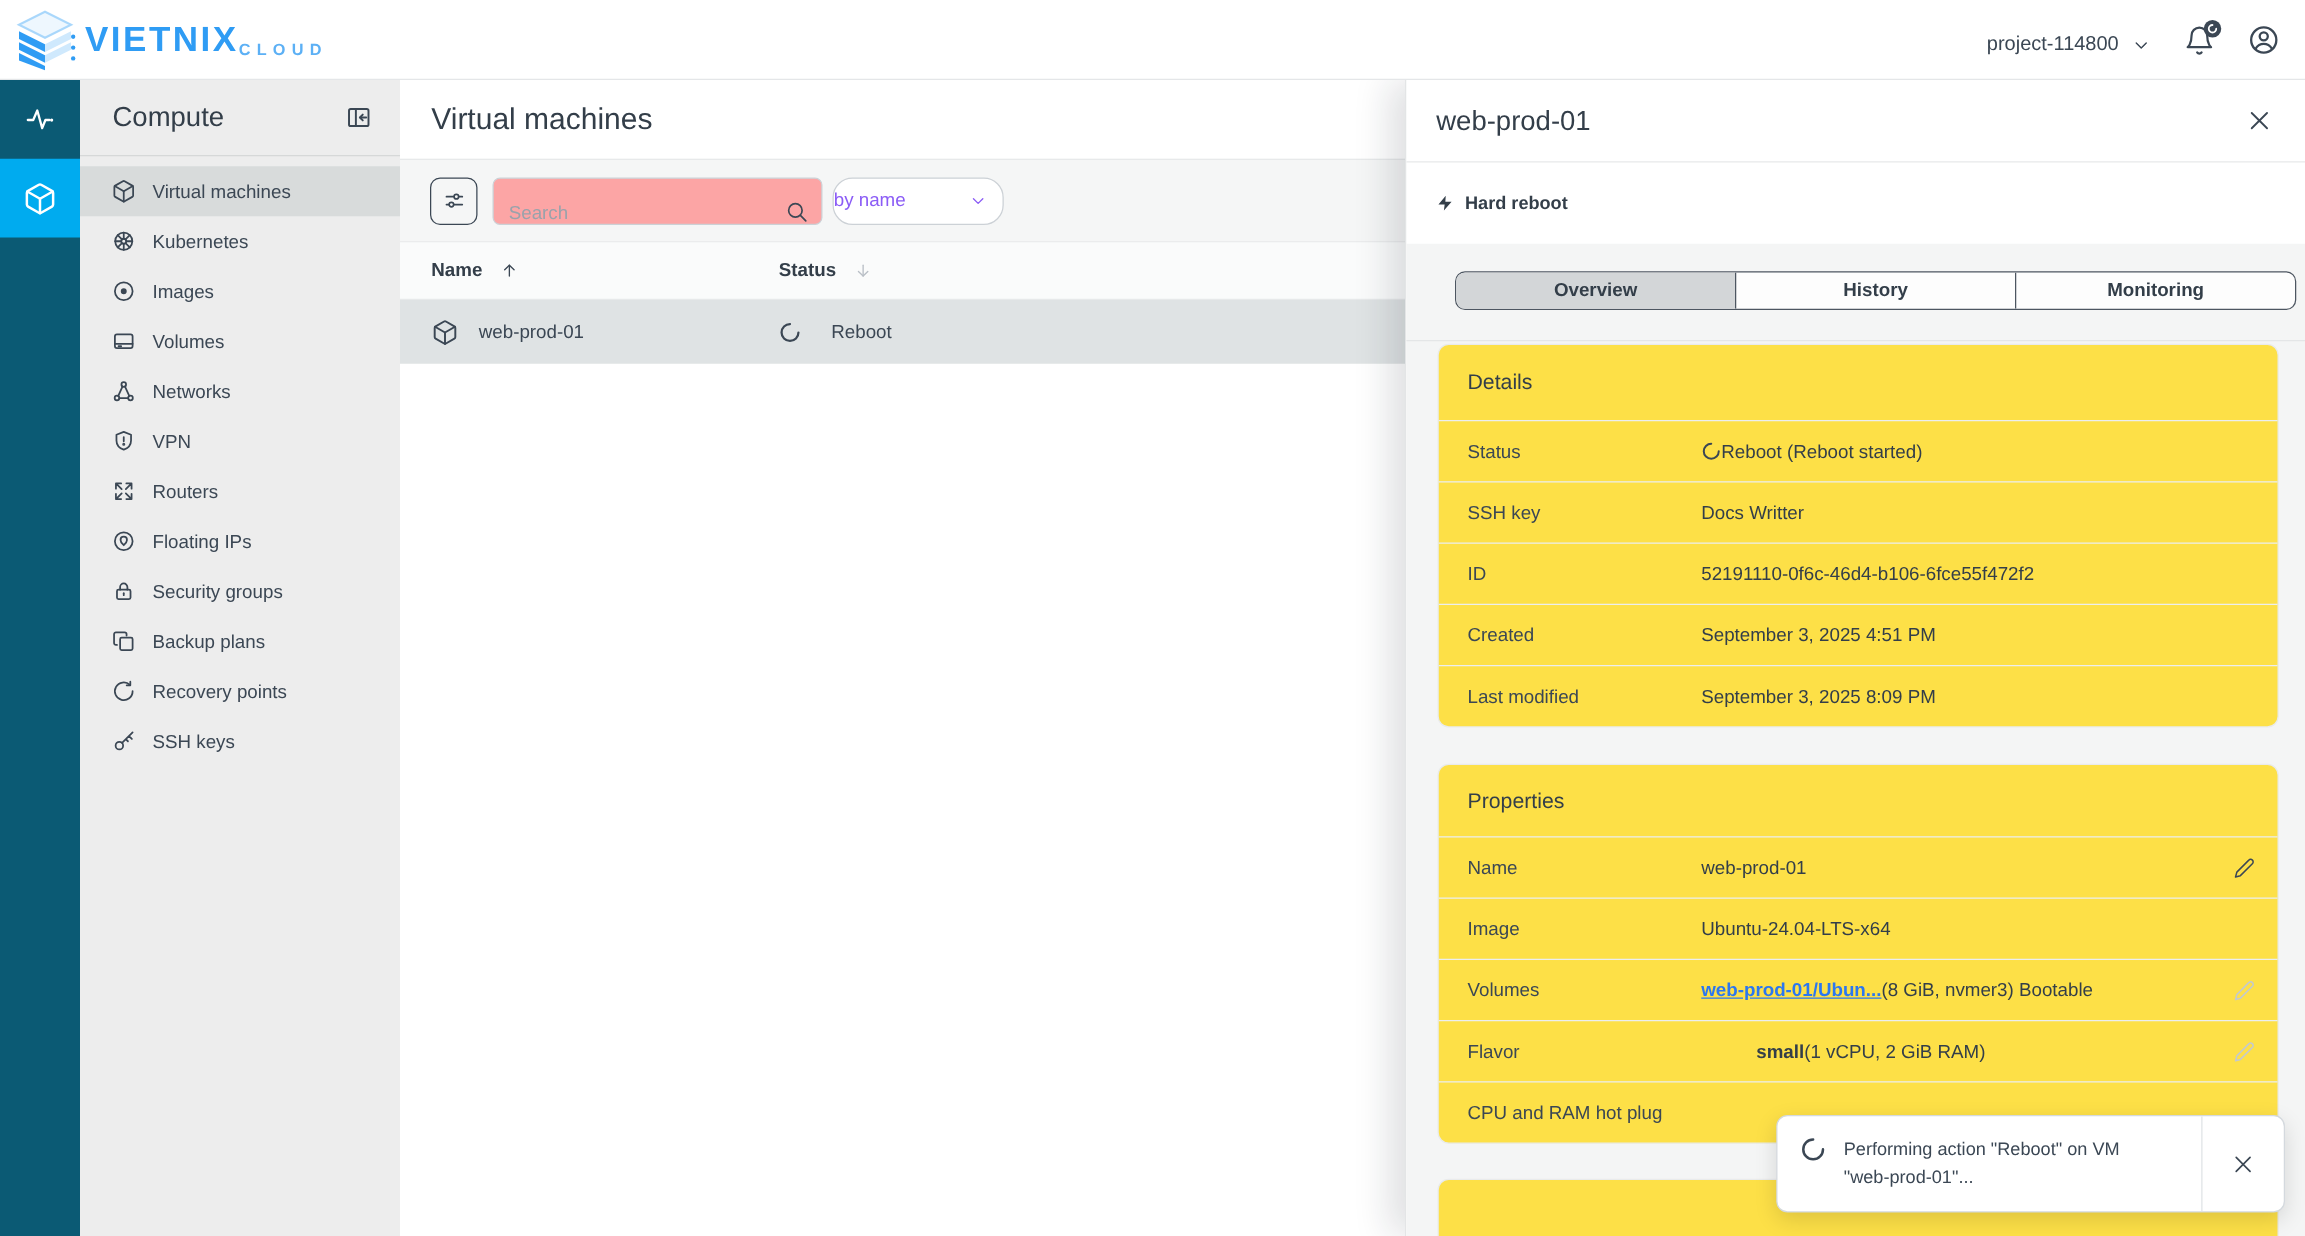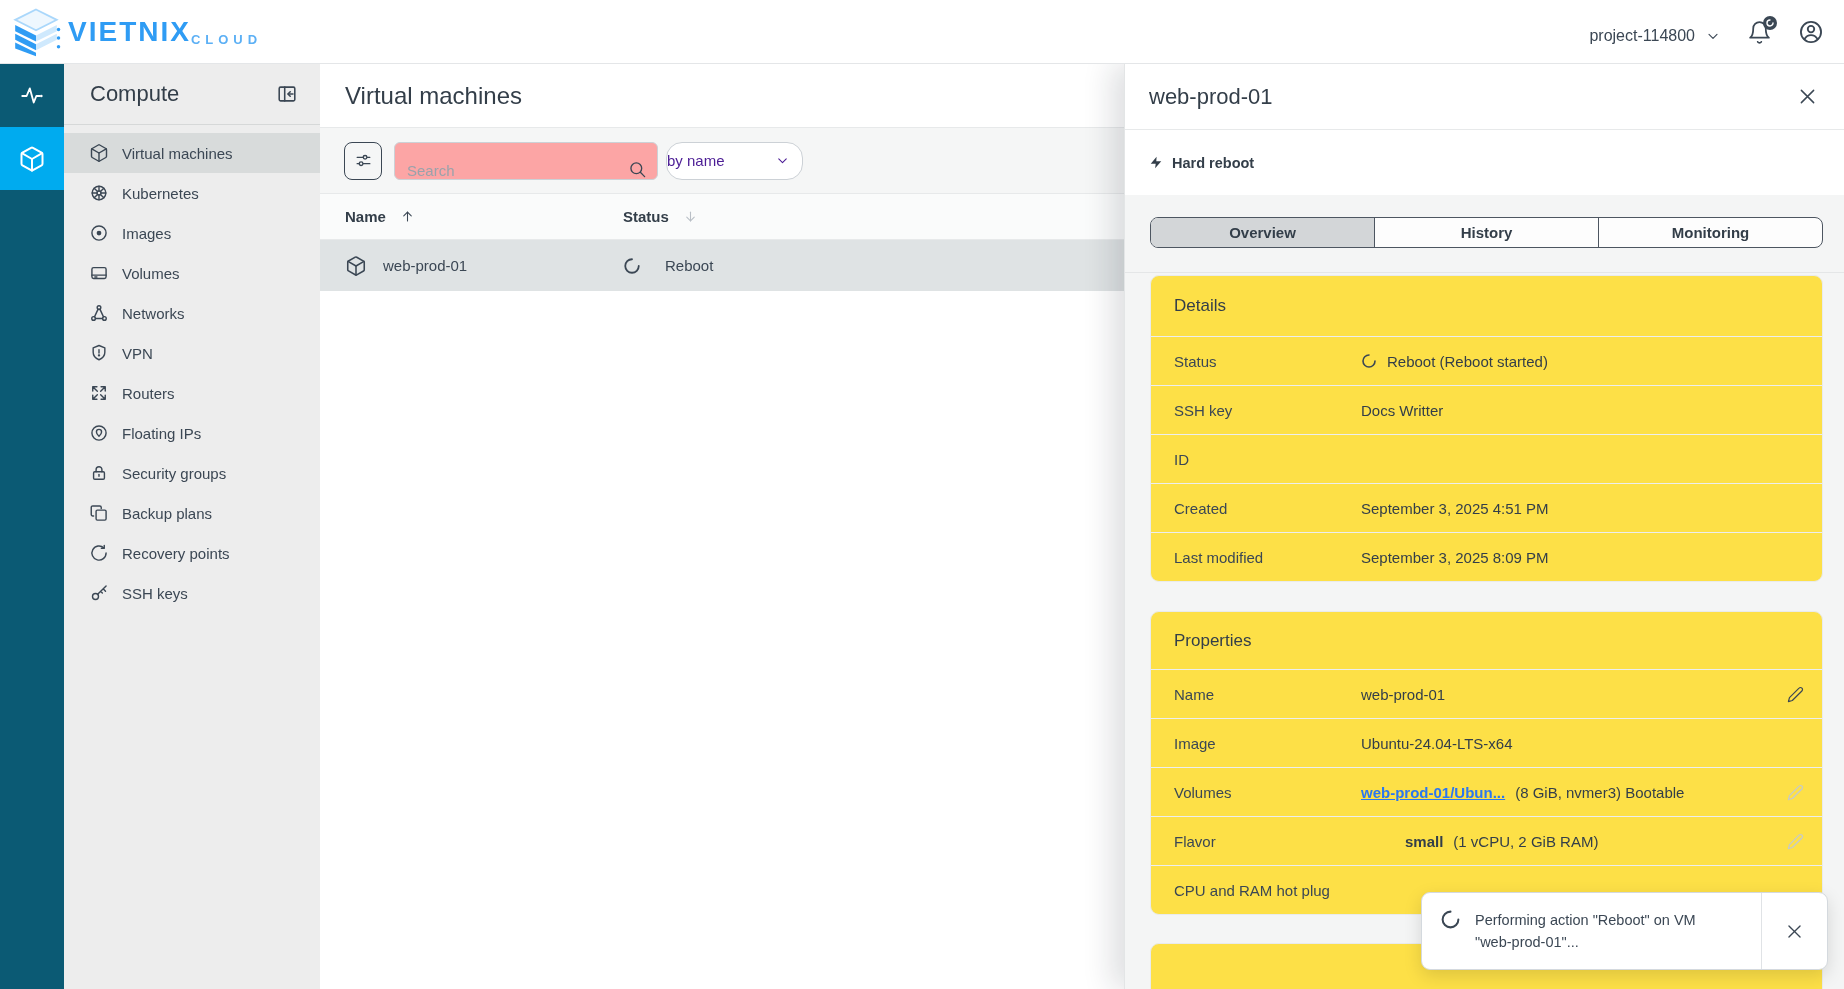--- a/index.html
+++ b/index.html
@@ -61,21 +61,21 @@
     display: flex; align-items: center; gap: 8px; padding-left: 24px; }
   .filter-btn { width: 38px; height: 38px; border: 1.6px solid #3b4754; border-radius: 8px; background: transparent;
     color: #3b4754; display: flex; align-items: center; justify-content: center; cursor: pointer; margin-right: 4px; }
   .search-box { width: 264px; height: 38px; background: #fca5a5; border: 1px solid #ccd1d6; border-radius: 6px;
     display: flex; align-items: flex-end; padding: 0 10px 0 12px; }
   .search-box input { border: none; outline: none; flex: 1; font-family: inherit; font-size: 15px; color: #3b4754; background: transparent; }
   .search-box input::placeholder { color: #9aa2ab; }
   .search-box .mag { color: #3b4754; }
   .sort-select { width: 137px; height: 38px; background: #fff; border: 1px solid #ccd1d6; border-radius: 16px;
     display: flex; align-items: center; justify-content: space-between; padding: 0 12px 0 0;
-    font-family: inherit; font-size: 15px; color: #4c1d95; cursor: pointer; }
+    font-family: inherit; font-size: 15px; color: #8b5cf6; cursor: pointer; }
   .table-head { height: 46px; background: #fafbfb; border-bottom: 1px solid #e7e9ea;
     display: flex; align-items: center; font-size: 15px; font-weight: 700; color: #333e49; }
   .col-name { display: flex; align-items: center; gap: 14px; padding-left: 25px; width: 303px; }
   .col-status { display: flex; align-items: center; gap: 14px; }
   .sort-asc { color: #3b4754; }
   .sort-desc { color: #b9bfc6; }
   .vm-row { height: 51px; background: #dfe3e4; display: flex; align-items: center; cursor: pointer; }
   .vm-name { display: flex; align-items: center; gap: 16px; padding-left: 25px; width: 303px; font-size: 15px; }
   .vm-status { display: flex; align-items: center; gap: 24px; font-size: 15px; }
   .spin { color: #3b4754; }
@@ -84,38 +84,38 @@
   .panel { position: absolute; left: 1124px; top: 0; width: 720px; height: 925px; background: #fff;
     border-left: 1px solid #e3e5e6; box-shadow: -12px 0 28px rgba(20,30,40,0.14); z-index: 20; overflow: hidden; }
   .panel-head { height: 66px; display: flex; align-items: center; justify-content: space-between;
     padding: 0 26px 0 24px; border-bottom: 1px solid #e7e9ea; }
   .panel-title { font-size: 22px; font-weight: 500; color: #333e49; }
   .panel-actions { height: 65px; display: flex; align-items: center; padding-left: 24px; }
   .action-link { display: flex; align-items: center; gap: 9px; background: none; border: none; cursor: pointer;
     font-family: inherit; font-size: 14.5px; font-weight: 600; color: #333e49; }
   .panel-body { height: 794px; background: #f4f5f5; padding: 22px 25px 0 22px; position: relative; }
   .tabs { display: flex; width: 673px; height: 31px; border: 1px solid #4d5661; border-radius: 8px;
-    overflow: hidden; background: #fdfdfd; margin-left: 3px; }
+    overflow: hidden; background: #fdfdfd; margin-left: 17px; }
   .tab { flex: 1; display: flex; align-items: center; justify-content: center; font-family: inherit;
     font-size: 15px; font-weight: 600; color: #333e49; background: transparent; border: none;
     border-left: 1px solid #4d5661; cursor: pointer; }
   .tab:first-child { border-left: none; }
   .tab.active { background: #d3d6d8; }
   .body-divider { position: absolute; left: 0; top: 77px; width: 720px; height: 1px; background: #e4e6e7; }
 
   .card { width: 673px; background: #fde047; border: 1px solid #e9ebec; border-radius: 9px; margin-left: 3px; }
   .card.details { margin-top: 27px; }
   .card.properties { margin-top: 29px; }
   .card-heading { height: 60px; display: flex; align-items: center; padding-left: 23px;
     font-size: 17px; font-weight: 500; color: #333e49; }
   .card.properties .card-heading { height: 57px; }
   .drow { height: 49px; display: grid; grid-template-columns: 187px 1fr auto; align-items: center;
     padding: 0 18px 0 23px; border-top: 1px solid #eceeef; font-size: 15px; }
   .drow .lab { color: #3b4754; }
-  .drow .val { display: flex; align-items: center; gap: 10px; color: #333e49; }
+  .drow .val { display: flex; align-items: center; color: #333e49; }
   .edit-btn { background: none; border: none; cursor: pointer; color: #3b4754; padding: 0; }
   .edit-btn.muted { color: #c3c9cf; }
   .vol-link { color: #2b77f0; font-weight: 600; text-decoration: underline; }
   .bold { font-weight: 700; margin-left: 44px; }
   .card.stub { margin-top: 28px; height: 60px; border-radius: 9px 9px 0 0; }
 
   
   .toast { position: absolute; left: 1421px; top: 828px; width: 407px; height: 78px; background: #fff;
     border: 1px solid #d4d9de; border-radius: 9px; box-shadow: 0 6px 18px rgba(0,0,0,0.13);
     display: flex; z-index: 40; overflow: hidden; }
@@ -412,20 +412,21 @@
           </span>
         </div>
 
         <div class="drow">
           <span class="lab">SSH key</span>
           <span class="val">Docs Writter</span>
         </div>
 
         <div class="drow">
           <span class="lab">ID</span>
+          <span class="val">52191110-0f6c-46d4-b106-6fce55f472f2</span>
         </div>
 
         <div class="drow">
           <span class="lab">Created</span>
           <span class="val">September 3, 2025 4:51 PM</span>
         </div>
 
         <div class="drow">
           <span class="lab">Last modified</span>
           <span class="val">September 3, 2025 8:09 PM</span>

